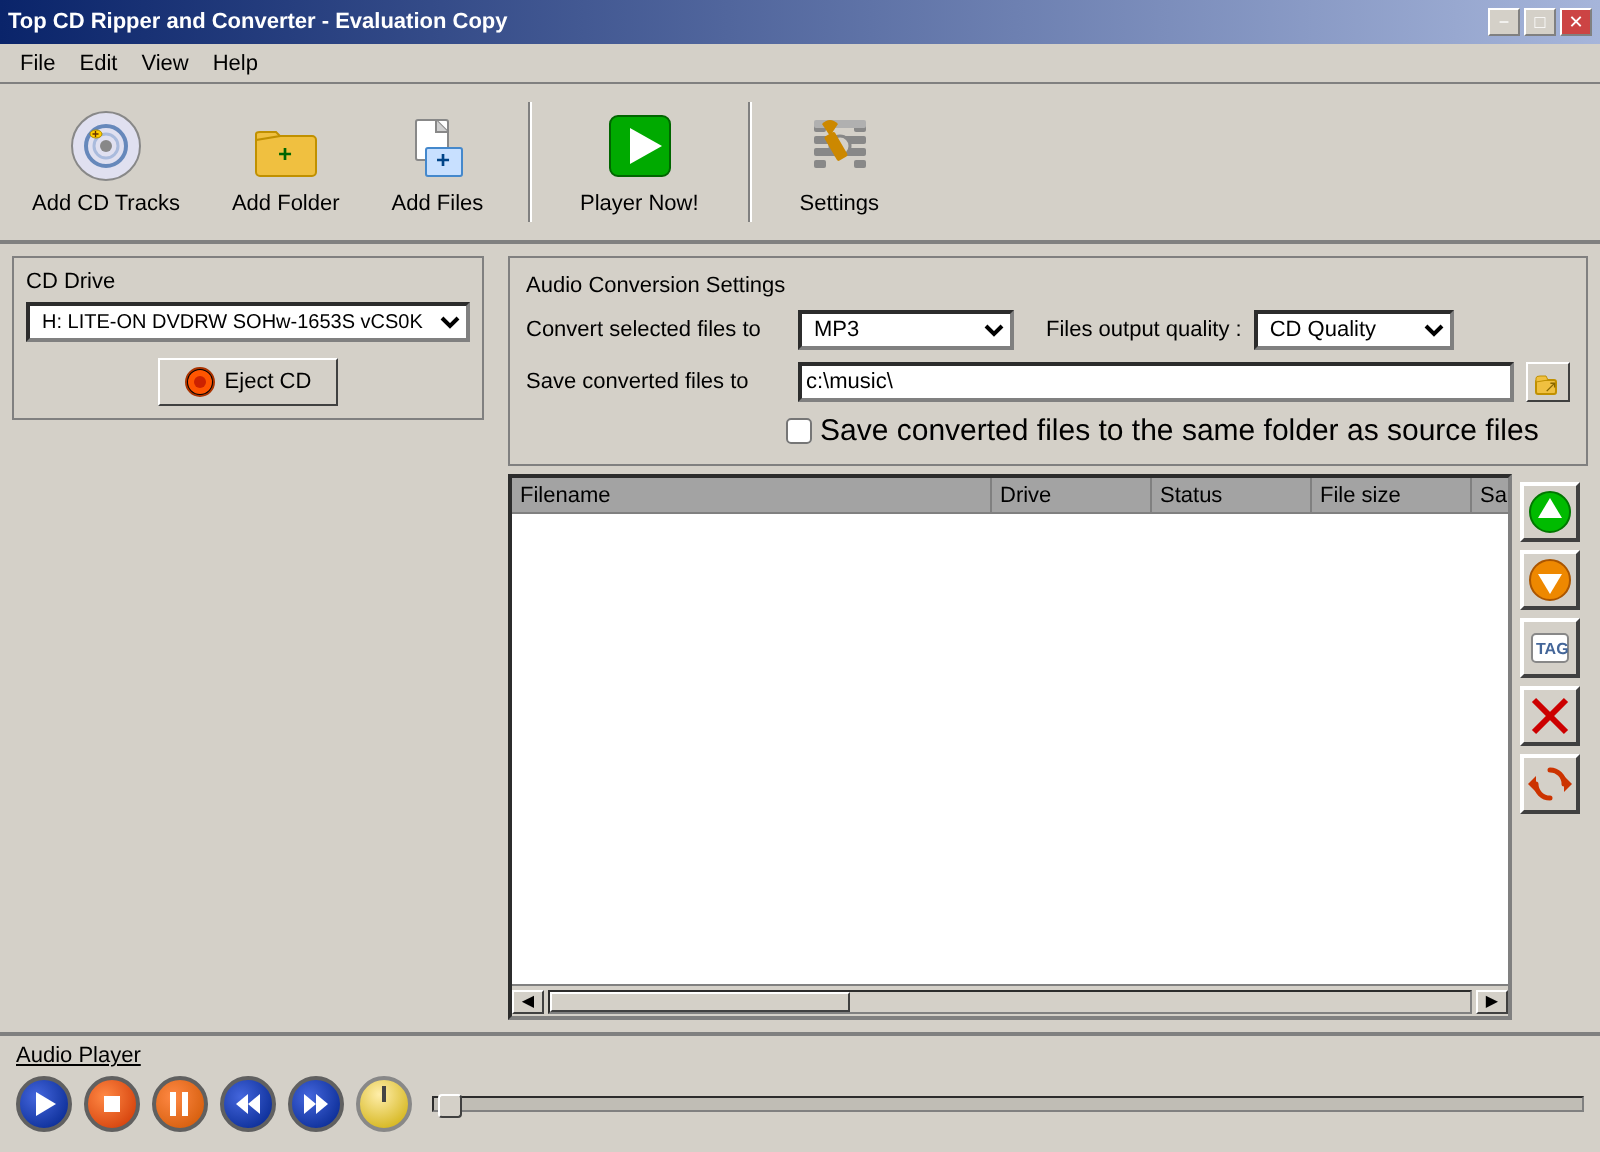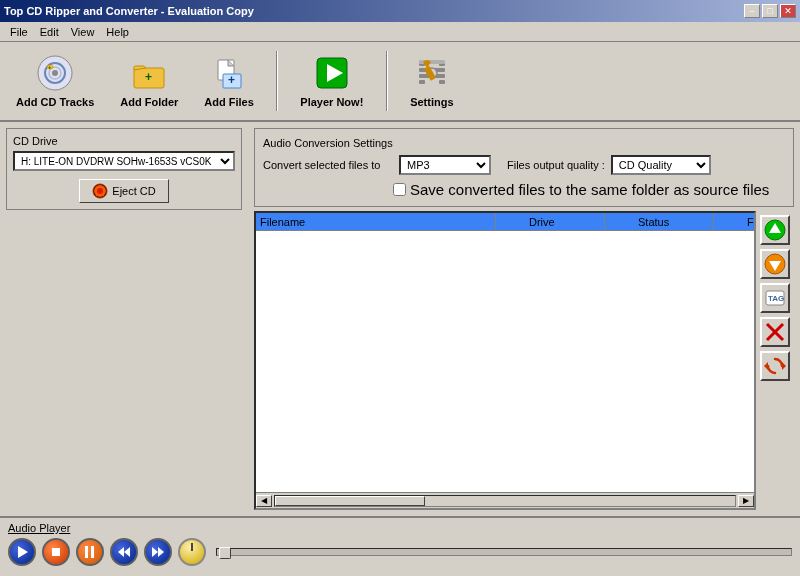--- a/index.html
+++ b/index.html
@@ -75,21 +75,20 @@
       flex-direction: column;
       align-items: center;
       cursor: pointer;
       padding: 4px 8px;
       min-width: 60px;
     }
     .toolbar-btn-label {
       font-size: 11px;
       margin-top: 4px;
       text-align: center;
-      font-weight: bold;
     }
     .toolbar-separator {
       width: 2px;
       height: 60px;
       background: #808080;
       border-right: 1px solid white;
       margin: 0 4px;
     }
     .cd-drive-select {
       width: 100%;
@@ -122,21 +121,21 @@
       gap: 4px;
       justify-content: center;
     }
     .settings-select {
       height: 20px;
       background: white;
       border: 2px inset #808080;
       font-size: 11px;
       padding: 0 2px;
     }
-    .format-select { width: 92px; }
+    .format-select { width: 108px; }
     .quality-select { width: 100px; }
     .save-path-input {
       flex: 1;
       height: 20px;
       background: white;
       border: 2px inset #808080;
       font-size: 11px;
       padding: 0 2px;
     }
     .browse-btn {
@@ -439,32 +438,43 @@
             <option>FLAC</option>
           </select>
           <span style="font-size:11px; white-space:nowrap; margin-left:10px;">Files output quality :</span>
           <select class="settings-select quality-select">
             <option>CD Quality</option>
             <option>High Quality</option>
             <option>Low Quality</option>
           </select>
         </div>
 
+        <div style="display:flex; align-items:center; margin-bottom:6px; gap:6px;">
+          <span style="font-size:11px; white-space:nowrap; min-width:130px;">Save converted files to</span>
+          <input type="text" class="save-path-input" value="c:\music\" style="">
+          <button class="browse-btn">
+            <svg width="16" height="14" viewBox="0 0 16 14">
+              <rect x="2" y="6" width="10" height="7" rx="1" fill="#f0c040" stroke="#c09000" stroke-width="1"></rect>
+              <path d="M2 7 L2 5 Q2 4 4 4 L7 4 L8 6 Z" fill="#f0c040" stroke="#c09000" stroke-width="0.5"></path>
+              <text x="6" y="12" font-size="8" fill="#886600">↗</text>
+            </svg>
+          </button>
+        </div>
 
         <div style="display:flex; align-items:center; gap:4px; padding-left:130px;">
           <input type="checkbox" style="">
           <span style="font-size:15px;">Save converted files to the same folder as source files</span>
         </div>
       </div>
 
       <div style="flex:1; display:flex; overflow:hidden;">
 
         <div style="flex:1; display:flex; flex-direction:column; border:2px inset #808080; background:white; overflow:hidden;">
 
-          <div style="display:flex; background:#3b82f6; border-bottom:1px solid #808080; height:18px; flex-shrink:0;gap:29px;">
+          <div style="display:flex; background:#a3a3a3; border-bottom:1px solid #808080; height:18px; flex-shrink:0;">
             <div class="file-list-col-header col-filename">
               <span>Filename</span>
             </div>
             <div class="file-list-col-header col-type">
               <span>Drive</span>
             </div>
             <div class="file-list-col-header col-status">
               <span>Status</span>
             </div>
             <div class="file-list-col-header col-filesize">

